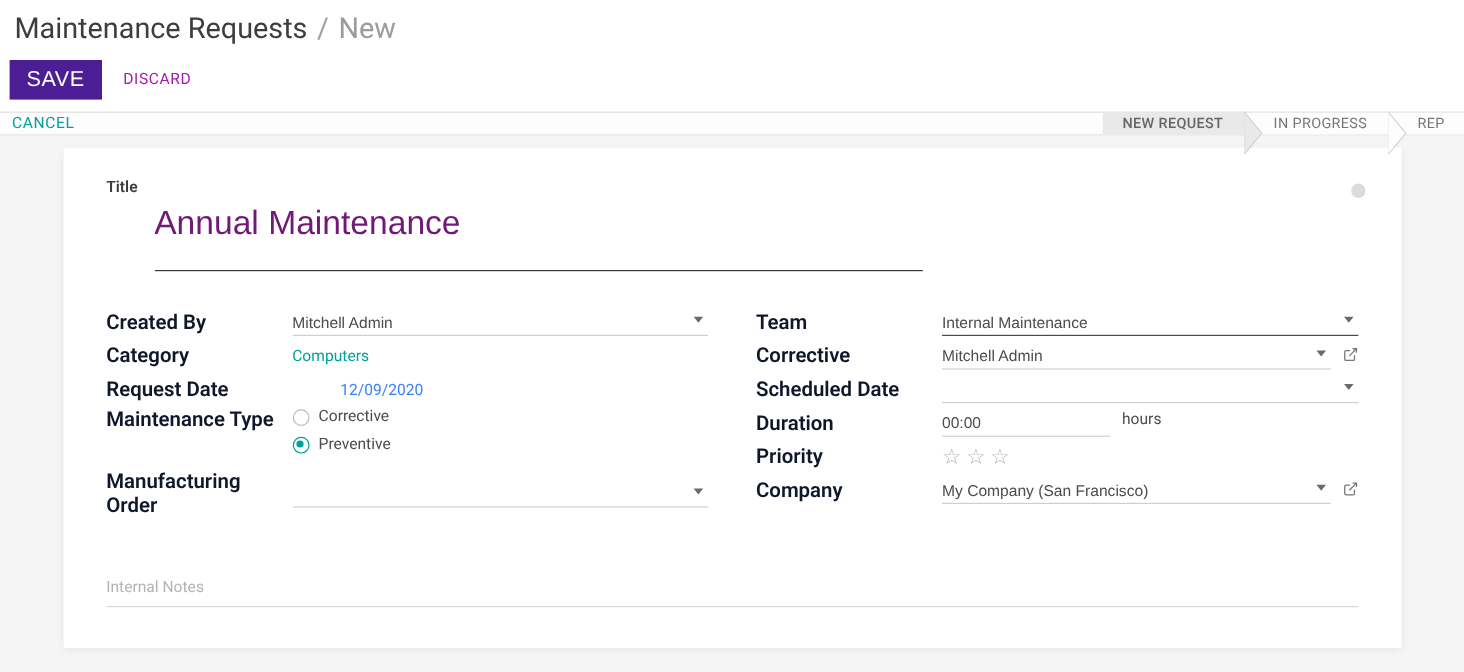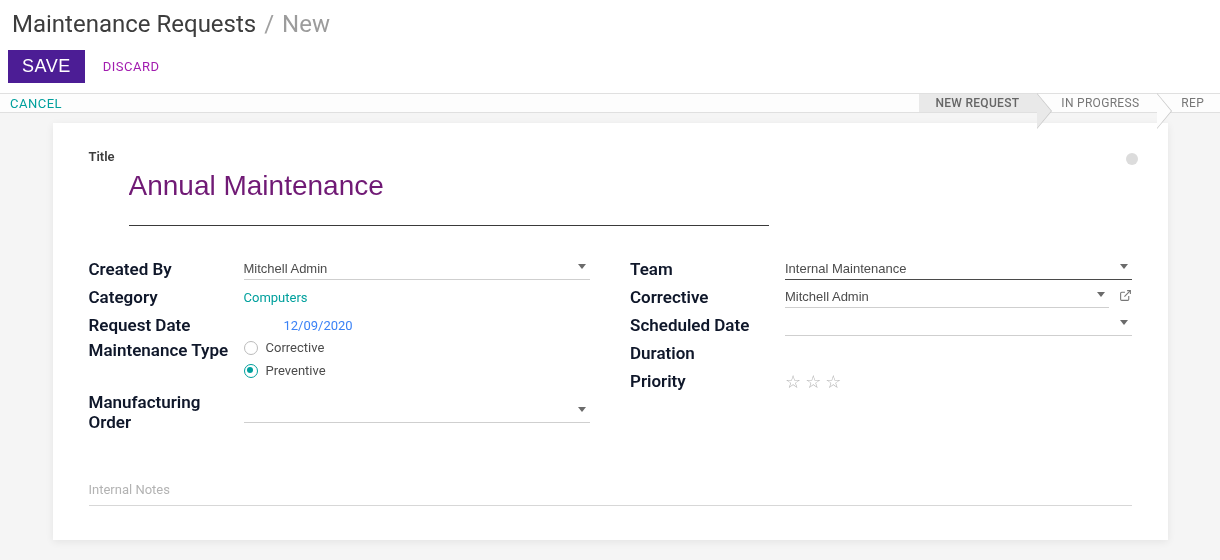--- a/index.html
+++ b/index.html
@@ -418,31 +418,51 @@
         <div class="field-row">
           <div class="field-label">Scheduled Date</div>
           <div class="field-value">
             <input class="field-input" value="" style="">
             <span class="caret"></span>
           </div>
         </div>
 
         <div class="field-row">
           <div class="field-label">Duration</div>
+          <div class="field-value" style="position:relative;">
+            <input class="field-input narrow" value="00:00" style="">
+            <span class="hours-suffix">hours</span>
+          </div>
         </div>
 
         <div class="field-row">
           <div class="field-label">Priority</div>
           <div class="field-value">
             <div class="stars">
               <span class="star">☆</span>
               <span class="star">☆</span>
               <span class="star">☆</span>
             </div>
           </div>
         </div>
 
+        <div class="field-row">
+          <div class="field-label">Company</div>
+          <div class="with-external">
+            <div class="field-value">
+              <input class="field-input" value="My Company (San Francisco)" style="">
+              <span class="caret"></span>
+            </div>
+            <span class="external-icon">
+              <svg width="13" height="13" viewBox="0 0 24 24" fill="none" stroke="currentColor" stroke-width="2">
+                  <path d="M18 13v6a2 2 0 0 1-2 2H5a2 2 0 0 1-2-2V8a2 2 0 0 1 2-2h6"></path>
+                  <polyline points="15 3 21 3 21 9"></polyline>
+                  <line x1="10" y1="14" x2="21" y2="3"></line>
+                </svg>
+            </span>
+          </div>
+        </div>
       </div>
     </div>
 
     <div class="notes-placeholder">Internal Notes</div>
   </div>
 </div>
 
 </body></html>

